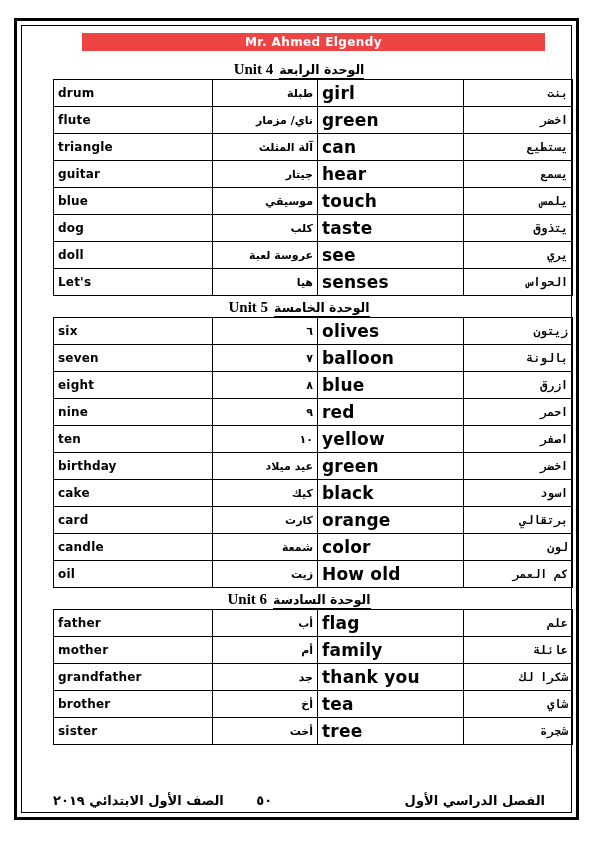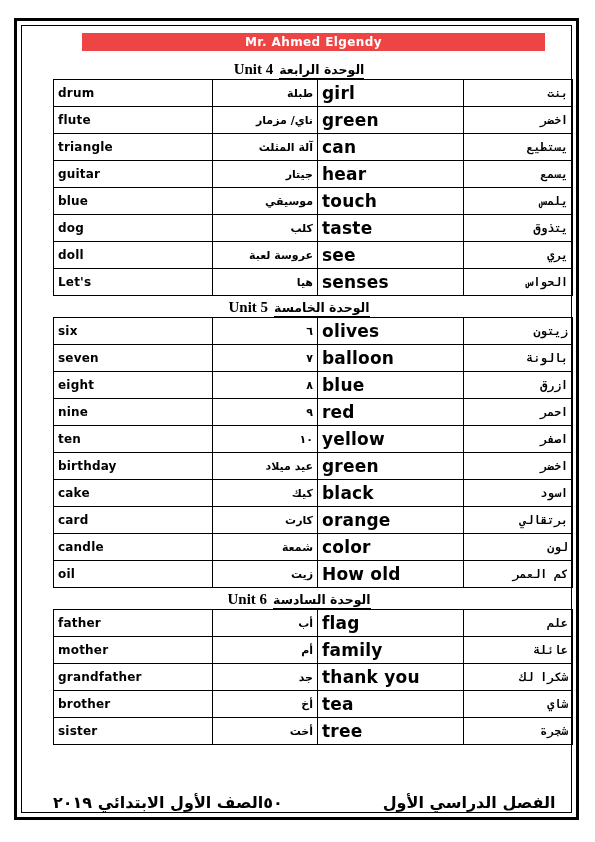--- a/index.html
+++ b/index.html
@@ -153,21 +153,21 @@
     position: absolute;
     left: 53px;
     top: 793px;
     width: 492px;
     display: flex;
     flex-direction: row-reverse;
     align-items: center;
     justify-content: space-between;
     direction: rtl;
     font-family: "DejaVu Sans", sans-serif;
-    font-size: 16px;
+    font-size: 13px;
     font-weight: bold;
   }
   .footer-item { white-space: nowrap; }
   .footer-center { flex: 0 0 auto; margin-right: 48px; }
   .footer-left { margin-left: 52px; }
 </style>
 </head>
 <body>
 
 <div class="page-frame">

